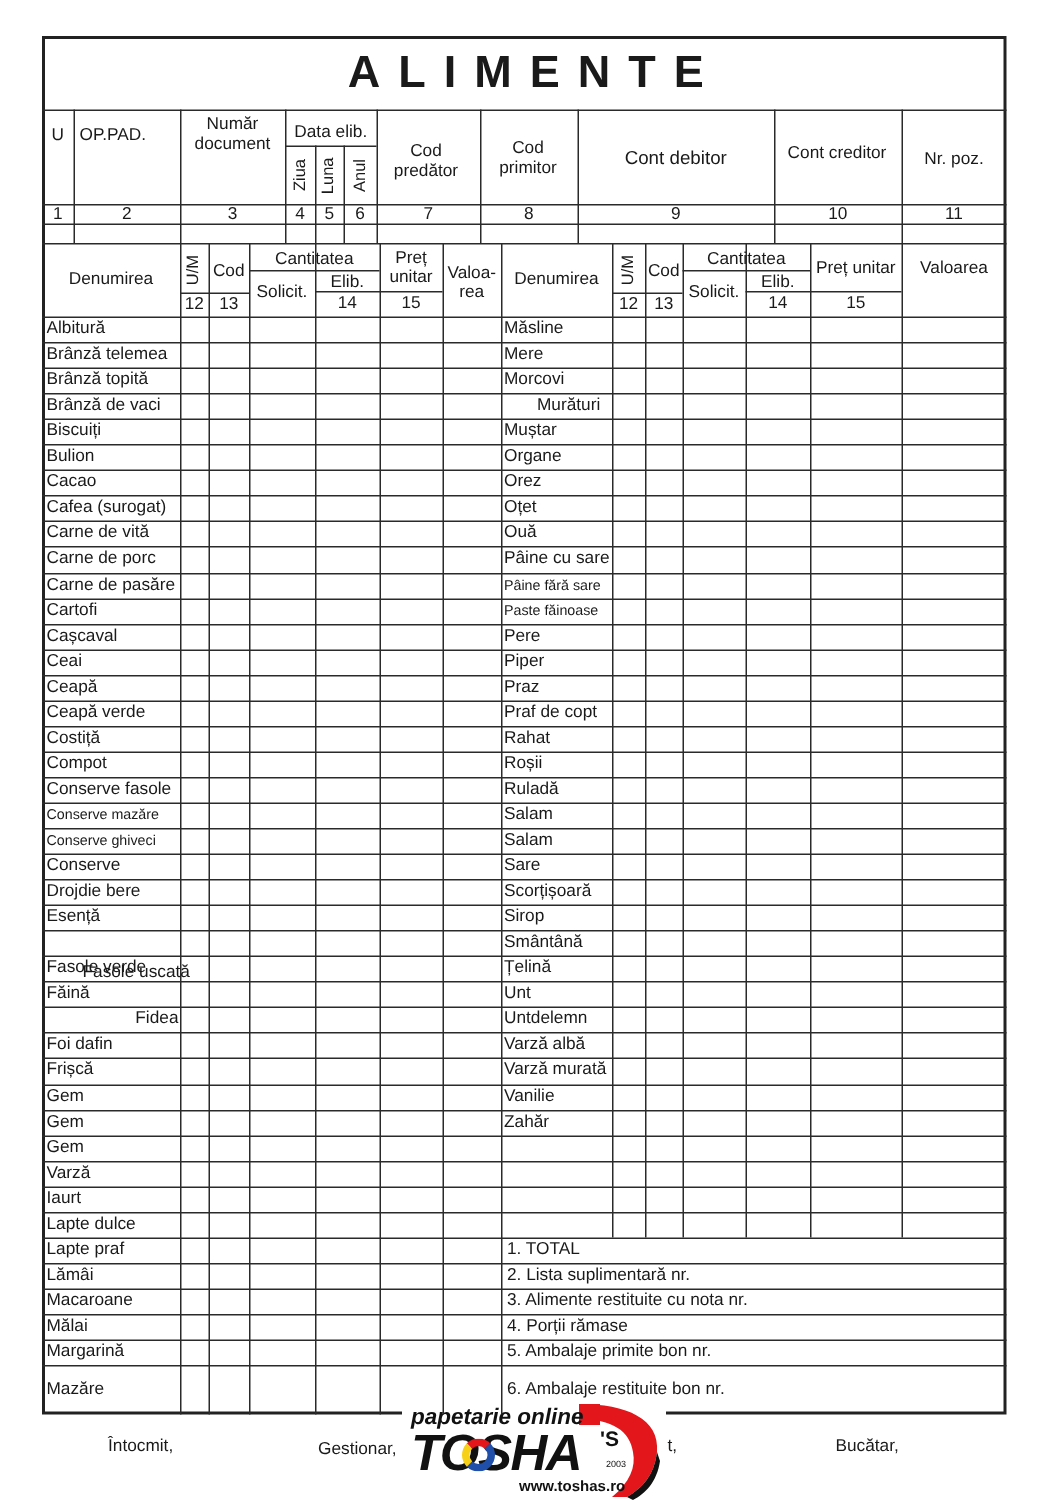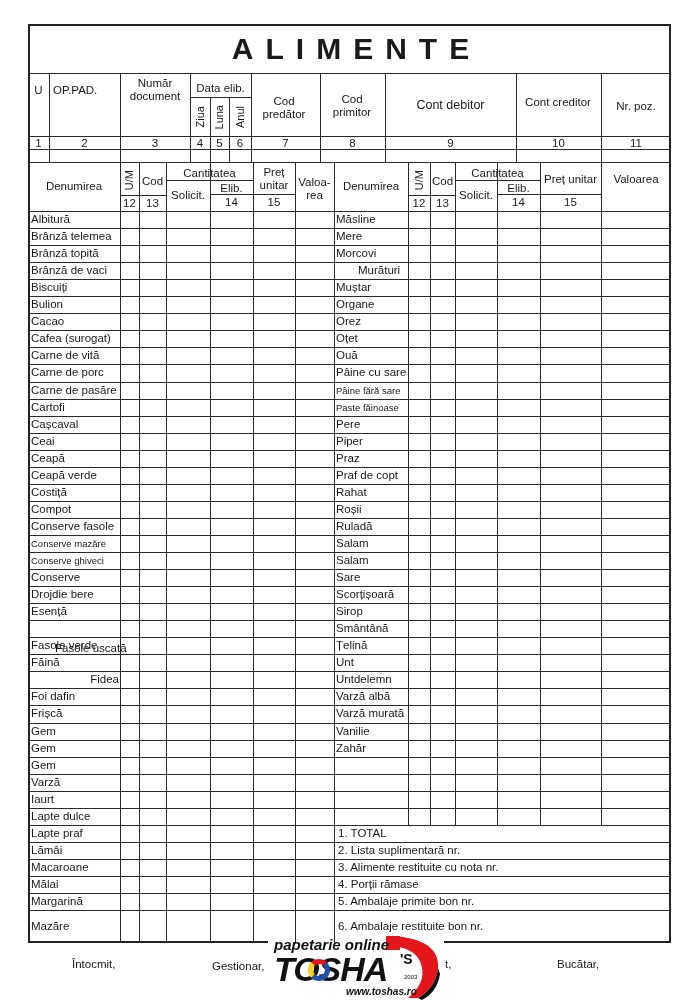--- a/index.html
+++ b/index.html
@@ -110,21 +110,21 @@
       <rect x="0" y="0" width="176" height="66" fill="#fff"></rect>
       <path d="M118 2 C150 2 172 12 170 34 C168 50 160 58 150 64 L140 64 C152 54 156 44 154 34 C152 20 140 12 118 12 Z" fill="#e3161b"></path>
       <path d="M150 64 C160 58 168 50 170 34 L172 40 C170 54 162 62 154 66 Z" fill="#111"></path>
       <rect x="118" y="2" width="14" height="14" fill="#e3161b"></rect>
     </svg>
     <div class="abs" style="left:6px;top:2px;font-weight:bold;font-style:italic;font-size:15px;color:#111;">papetarie online</div>
     <div class="abs" style="left:6px;top:18px;font-weight:bold;font-style:italic;font-size:34px;letter-spacing:-1px;color:#111;line-height:34px;">TOSHA</div>
     <div class="abs" style="left:40px;top:25px;width:22px;height:22px;border-radius:50%;border:5px solid;border-color:#e3161b #1f4fa8 #1f4fa8 #f7d117;box-sizing:border-box;"></div>
     <div class="abs" style="left:132px;top:17px;font-weight:bold;font-size:14px;color:#111;">'S</div>
     <div class="abs" style="left:136px;top:40px;font-size:6px;color:#111;">2003</div>
-    <div class="abs" style="left:78px;top:52px;font-weight:bold;font-size:10px;color:#111;font-style:italic;">www.toshas.ro</div>
+    <div class="abs" style="left:78px;top:52px;font-weight:bold;font-size:10px;color:#111;">www.toshas.ro</div>
   </div>
 <div class="abs vline" style="left: 49px; top: 73px; height: 89px;"></div>
     <div class="abs vline" style="left: 120px; top: 73px; height: 89px;"></div>
     <div class="abs vline" style="left: 190px; top: 73px; height: 89px;"></div>
     <div class="abs vline" style="left: 251px; top: 73px; height: 89px;"></div>
     <div class="abs vline" style="left: 320px; top: 73px; height: 89px;"></div>
     <div class="abs vline" style="left: 385px; top: 73px; height: 89px;"></div>
     <div class="abs vline" style="left: 516px; top: 73px; height: 89px;"></div>
     <div class="abs vline" style="left: 601px; top: 73px; height: 89px;"></div>
     <div class="abs vline" style="left: 210px; top: 97px; height: 65px;"></div>

